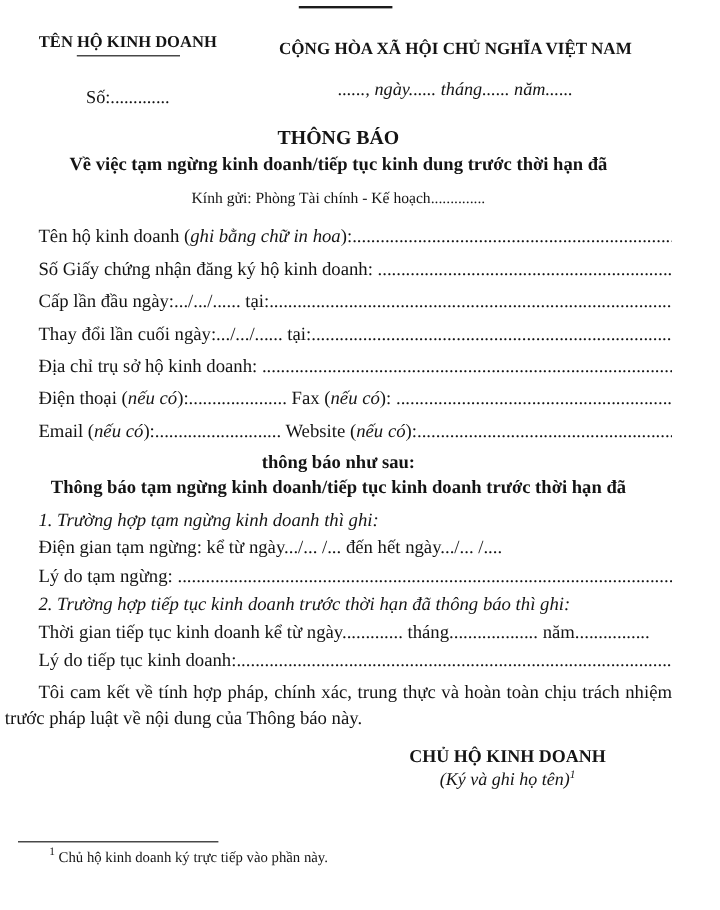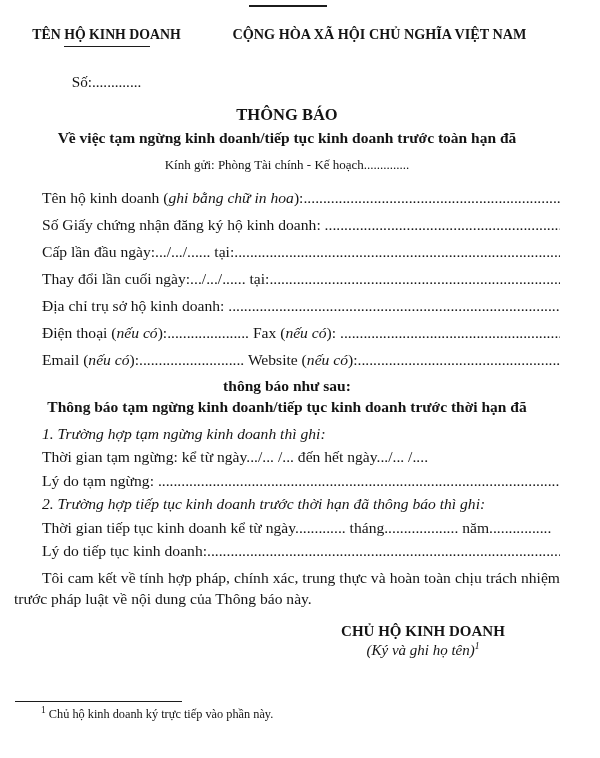--- a/index.html
+++ b/index.html
@@ -4,32 +4,32 @@
 <style>
   * { margin:0; padding:0; box-sizing:border-box; }
   html,body { background:#ffffff; }
   body {
     width:600px; height:758px; position:relative; overflow:hidden;
     font-family:"Liberation Serif","DejaVu Serif",serif;
     color:#141414; -webkit-font-smoothing:antialiased;
   }
   .top-rule { position:absolute; left:249px; top:5px; width:78px; border-top:2px solid #1c1c1c; }
 
-  .header { display:flex; padding:26px 40px 0 14px; align-items:flex-start; }
+  .header { display:flex; padding:26px 40px 0 14px; align-items:center; }
   .h-left { width:185px; text-align:center; }
   .org { font-weight:bold; font-size:13.8px; line-height:17px; }
   .org-rule { width:86px; margin:3px auto 0; border-top:1.6px solid #1c1c1c; }
   .num { margin-top:25px; font-size:15.2px; line-height:20px; }
   .h-right { flex:1; text-align:center; }
   .nat { font-weight:bold; font-size:14.2px; line-height:17px; }
   .motto { display:inline-block; font-weight:bold; font-size:14.6px; line-height:18px;
            margin-top:2px; padding:0 1px 2px; border-bottom:1.6px solid #1c1c1c; }
   .date { font-style:italic; font-size:15.2px; line-height:20px; margin-top:15px; }
 
-  .content { padding:0 40px 0 14px; }
+  .content { padding:0 40px 0 4px; }
   .t-main { text-align:center; font-weight:bold; font-size:16.5px; line-height:20px; margin-top:13px; }
   .t-sub  { text-align:center; font-weight:bold; font-size:15.5px; line-height:19.5px; }
   .t-sub.first { margin-top:3px; }
   .recipient { text-align:center; font-size:13px; line-height:21px; margin-top:6px; }
 
   .form1 { margin-top:9px; }
   .fline { white-space:nowrap; overflow:hidden; height:27px; line-height:27px;
            padding-left:28px; font-size:15.6px; }
   .notice { margin-top:2px; }
   .notice-line { text-align:center; font-weight:bold; font-size:15.5px; line-height:21.5px; }
@@ -57,27 +57,28 @@
 <div class="top-rule"></div>
 
 <div class="header">
   <div class="h-left">
     <div class="org">TÊN HỘ KINH DOANH</div>
     <div class="org-rule"></div>
     <div class="num">Số:.............</div>
   </div>
   <div class="h-right">
     <div class="nat">CỘNG HÒA XÃ HỘI CHỦ NGHĨA VIỆT NAM</div>
+    <div class="date">......, ngày...... tháng...... năm......</div>
   </div>
 </div>
 
 <div class="content">
 
   <div class="t-main">THÔNG BÁO</div>
-  <div class="t-sub first">Về việc tạm ngừng kinh doanh/tiếp tục kinh doanh trước toàn hạn đã</div>
+  <div class="t-sub first">Về việc tạm ngừng kinh doanh/tiếp tục kinh dung trước thời hạn đã</div>
   <div class="recipient">Kính gửi: Phòng Tài chính - Kế hoạch..............</div>
 
   <div class="form1">
     <div class="fline">
       <span>Tên hộ kinh doanh (</span><span class="it">ghi bằng chữ in hoa</span><span>):</span><span>......................................................................................................................................................................</span>
     </div>
     <div class="fline">
       <span>Số Giấy chứng nhận đăng ký hộ kinh doanh: </span><span>......................................................................................................................................................................</span>
     </div>
     <div class="fline">
@@ -97,21 +98,21 @@
     </div>
   </div>
 
   <div class="notice">
     <div class="notice-line">thông báo như sau:</div>
     <div class="notice-line">Thông báo tạm ngừng kinh doanh/tiếp tục kinh doanh trước thời hạn đã</div>
   </div>
 
   <div class="form2">
     <div class="cline head">1. Trường hợp tạm ngừng kinh doanh thì ghi:</div>
-    <div class="cline">Thời gian tạm ngừng: kể từ ngày.../... /... đến hết ngày.../... /....</div>
+    <div class="cline">Điện gian tạm ngừng: kể từ ngày.../... /... đến hết ngày.../... /....</div>
     <div class="cline">
       <span>Lý do tạm ngừng: </span><span>......................................................................................................................................................................</span>
     </div>
     <div class="cline head">2. Trường hợp tiếp tục kinh doanh trước thời hạn đã thông báo thì ghi:</div>
     <div class="cline">Thời gian tiếp tục kinh doanh kể từ ngày............. tháng................... năm................</div>
     <div class="cline">
       <span>Lý do tiếp tục kinh doanh:</span><span>......................................................................................................................................................................</span>
     </div>
   </div>
 

